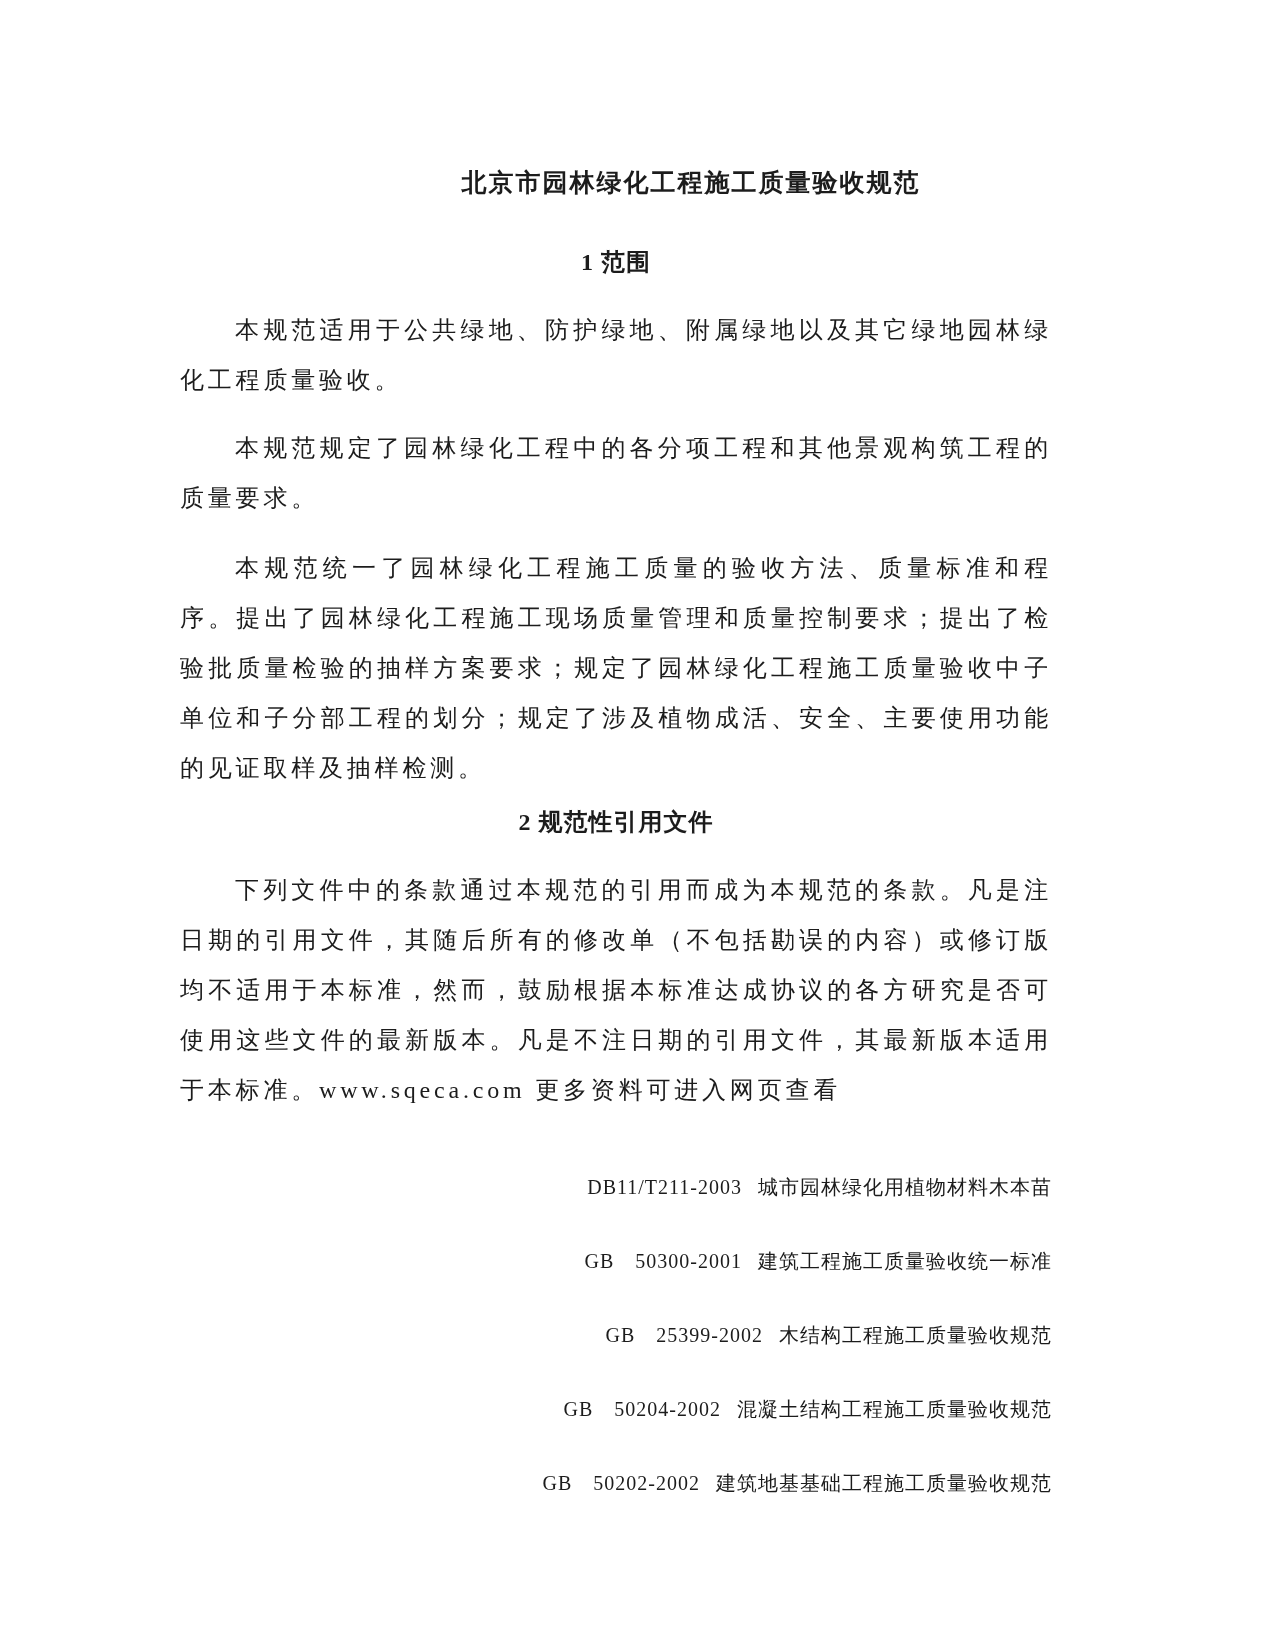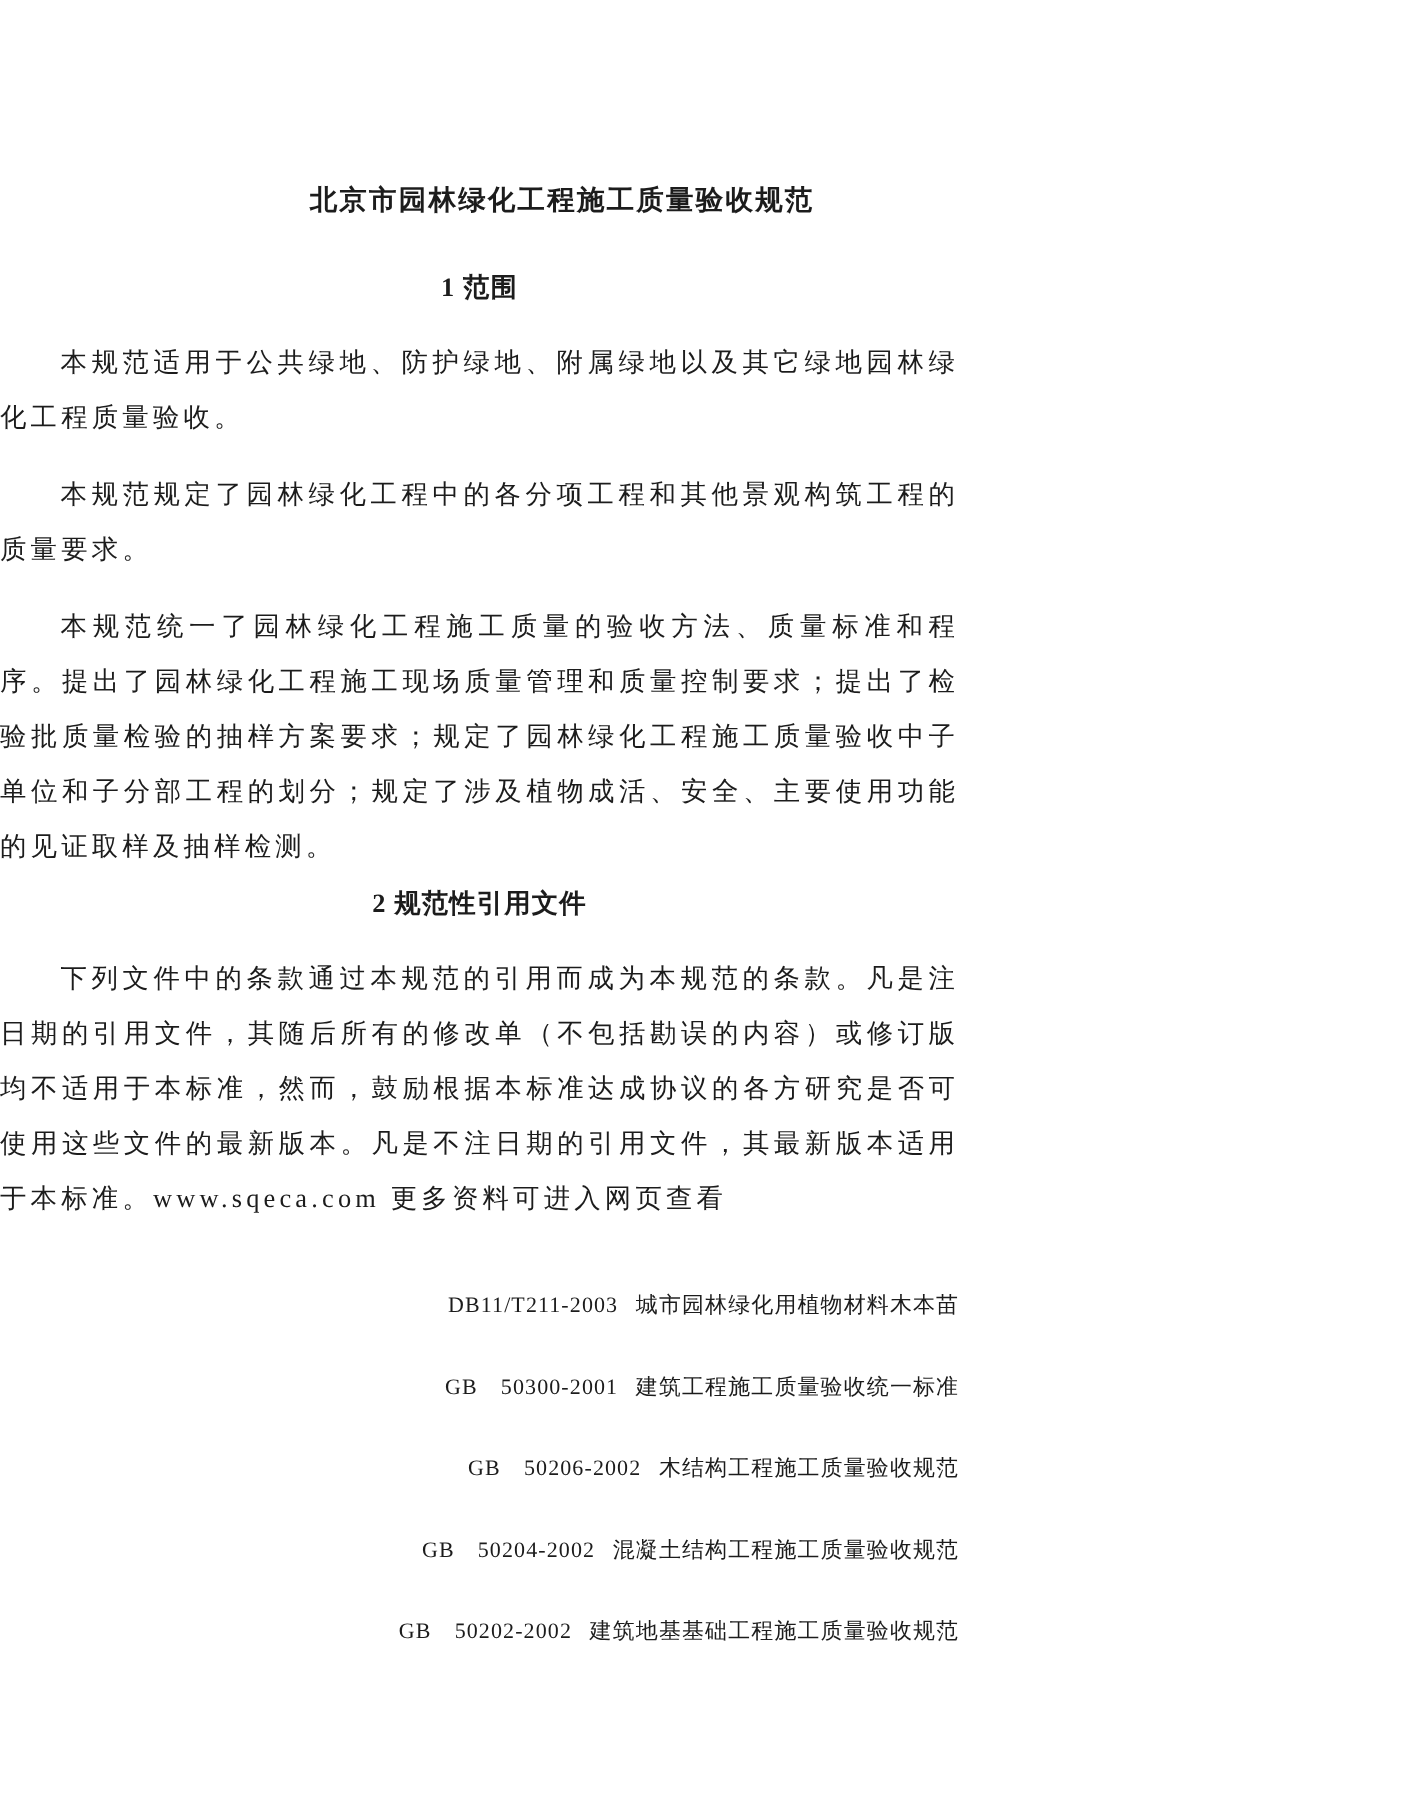--- a/index.html
+++ b/index.html
@@ -10,20 +10,21 @@
   .page {
     position: relative;
     width: 1275px;
     height: 1650px;
     background: #ffffff;
     color: #1c1c1c;
     font-family: "Liberation Serif", "DejaVu Serif", serif;
     overflow: hidden;
   }
   .content {
+    margin-left: 180px;
     width: 872px;
   }
   .doc-title {
     padding-top: 163px;
     padding-left: 150px;
     text-align: center;
     font-size: 25px;
     font-weight: bold;
     letter-spacing: 2px;
     line-height: 40px;
@@ -42,21 +43,21 @@
     margin: 0;
     font-size: 24px;
     line-height: 50px;
     letter-spacing: 3.8px;
     text-align: justify;
     text-justify: inter-character;
     text-indent: 55px;
     word-break: break-all;
   }
   .para.first-after-heading { margin-top: 26px; }
-  .para.mid { margin-top: 20px; }
+  .para.mid { margin-top: 20px; font-family: Liberation Mono, monospace; }
   .ref-list {
     margin-top: 54px;
   }
   .ref-item {
     font-size: 20px;
     line-height: 36px;
     letter-spacing: 1px;
     white-space: nowrap;
     text-align: right;
   }
@@ -94,21 +95,21 @@
     <p class="para first-after-heading">下列文件中的条款通过本规范的引用而成为本规范的条款。凡是注日期的引用文件，其随后所有的修改单（不包括勘误的内容）或修订版均不适用于本标准，然而，鼓励根据本标准达成协议的各方研究是否可使用这些文件的最新版本。凡是不注日期的引用文件，其最新版本适用于本标准。www.sqeca.com 更多资料可进入网页查看</p>
 
     <div class="ref-list">
       <div class="ref-item">
         <span class="ref-code">DB11/T211-2003</span><span class="ref-name">城市园林绿化用植物材料木本苗</span>
       </div>
       <div class="ref-item">
         <span class="ref-code">GB　50300-2001</span><span class="ref-name">建筑工程施工质量验收统一标准</span>
       </div>
       <div class="ref-item">
-        <span class="ref-code">GB　50206-2002</span><span class="ref-name">木结构工程施工质量验收规范</span>
+        <span class="ref-code">GB　25399-2002</span><span class="ref-name">木结构工程施工质量验收规范</span>
       </div>
       <div class="ref-item">
         <span class="ref-code">GB　50204-2002</span><span class="ref-name">混凝土结构工程施工质量验收规范</span>
       </div>
       <div class="ref-item">
         <span class="ref-code">GB　50202-2002</span><span class="ref-name">建筑地基基础工程施工质量验收规范</span>
       </div>
     </div>
 
   </div>

